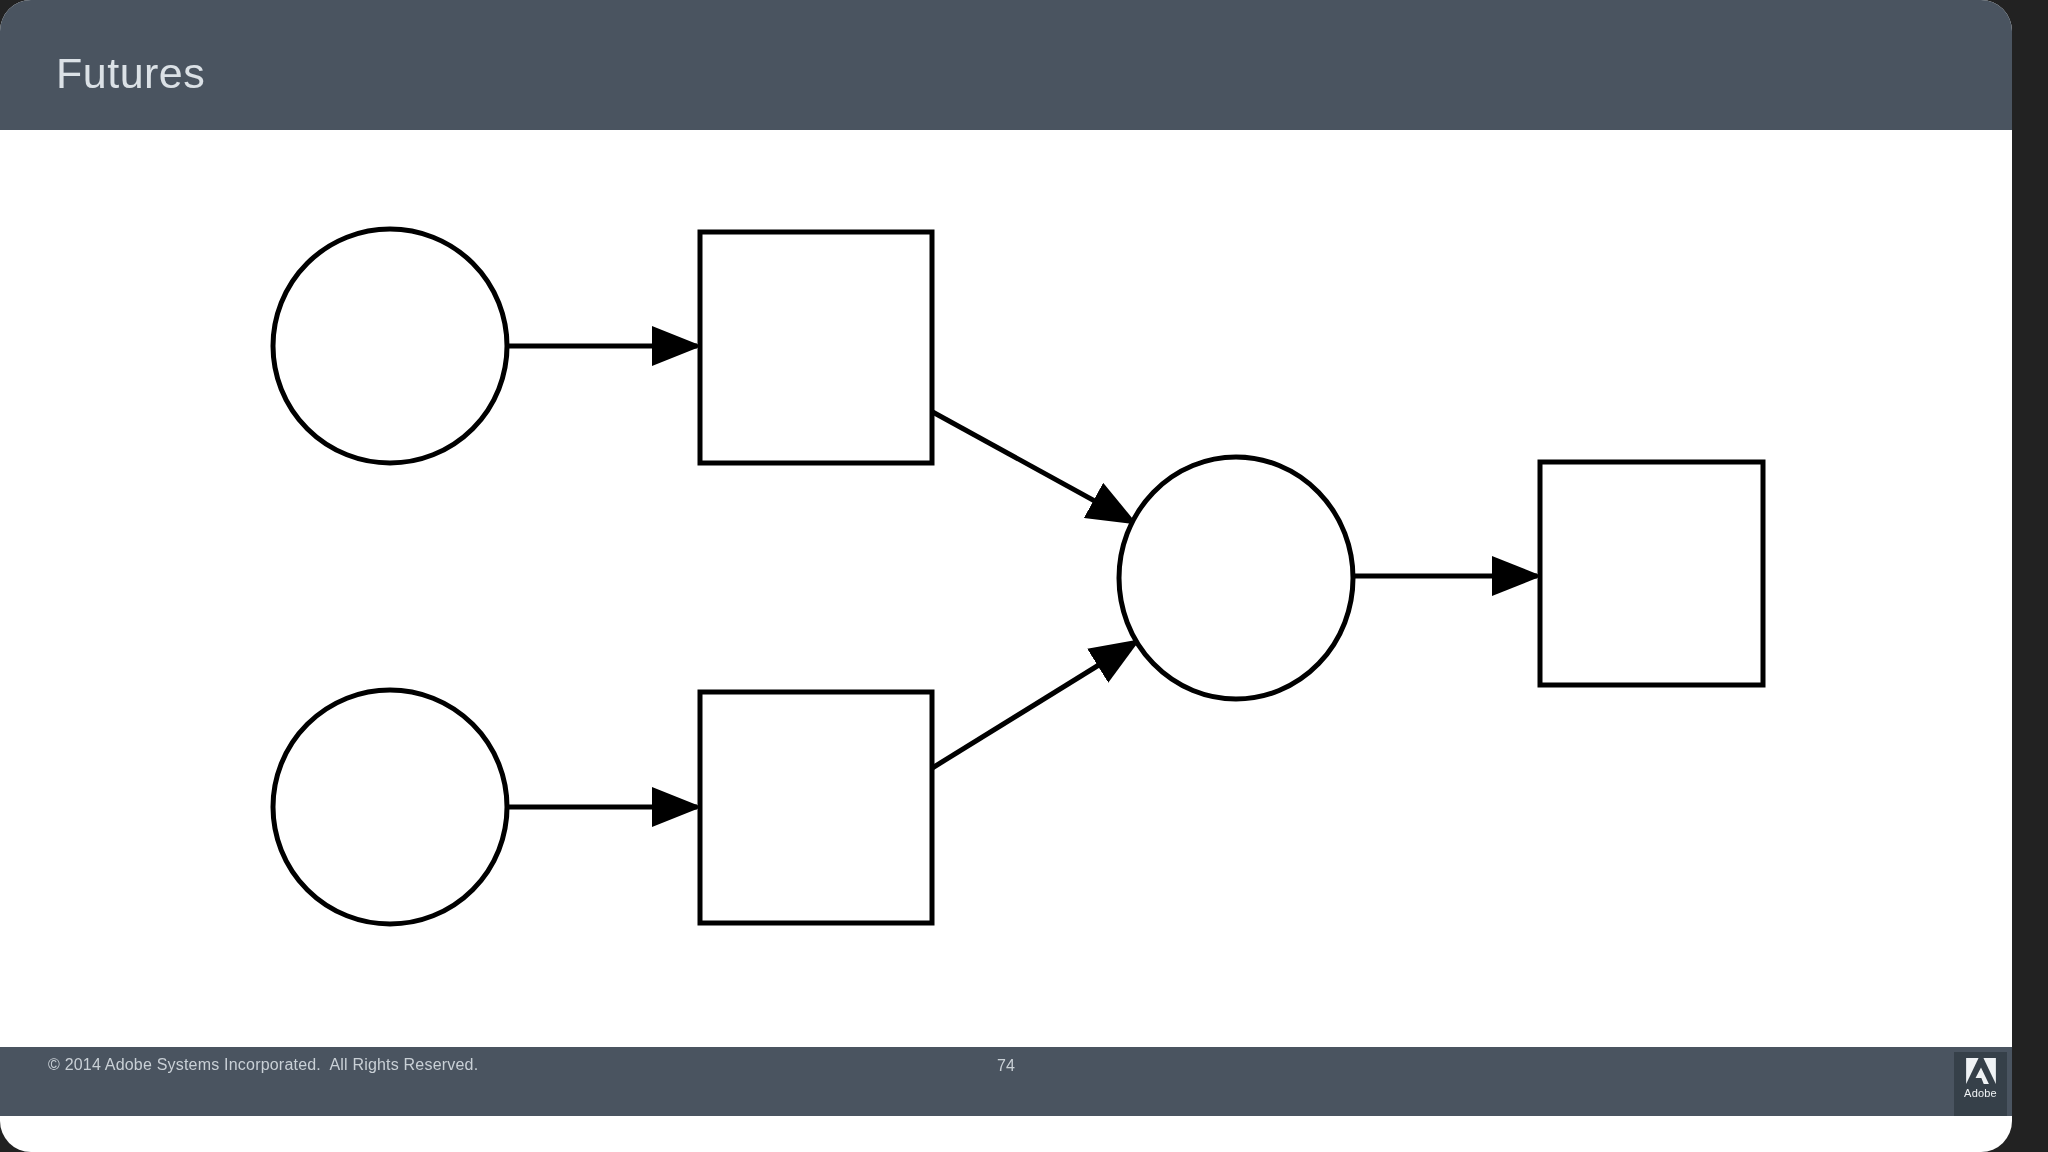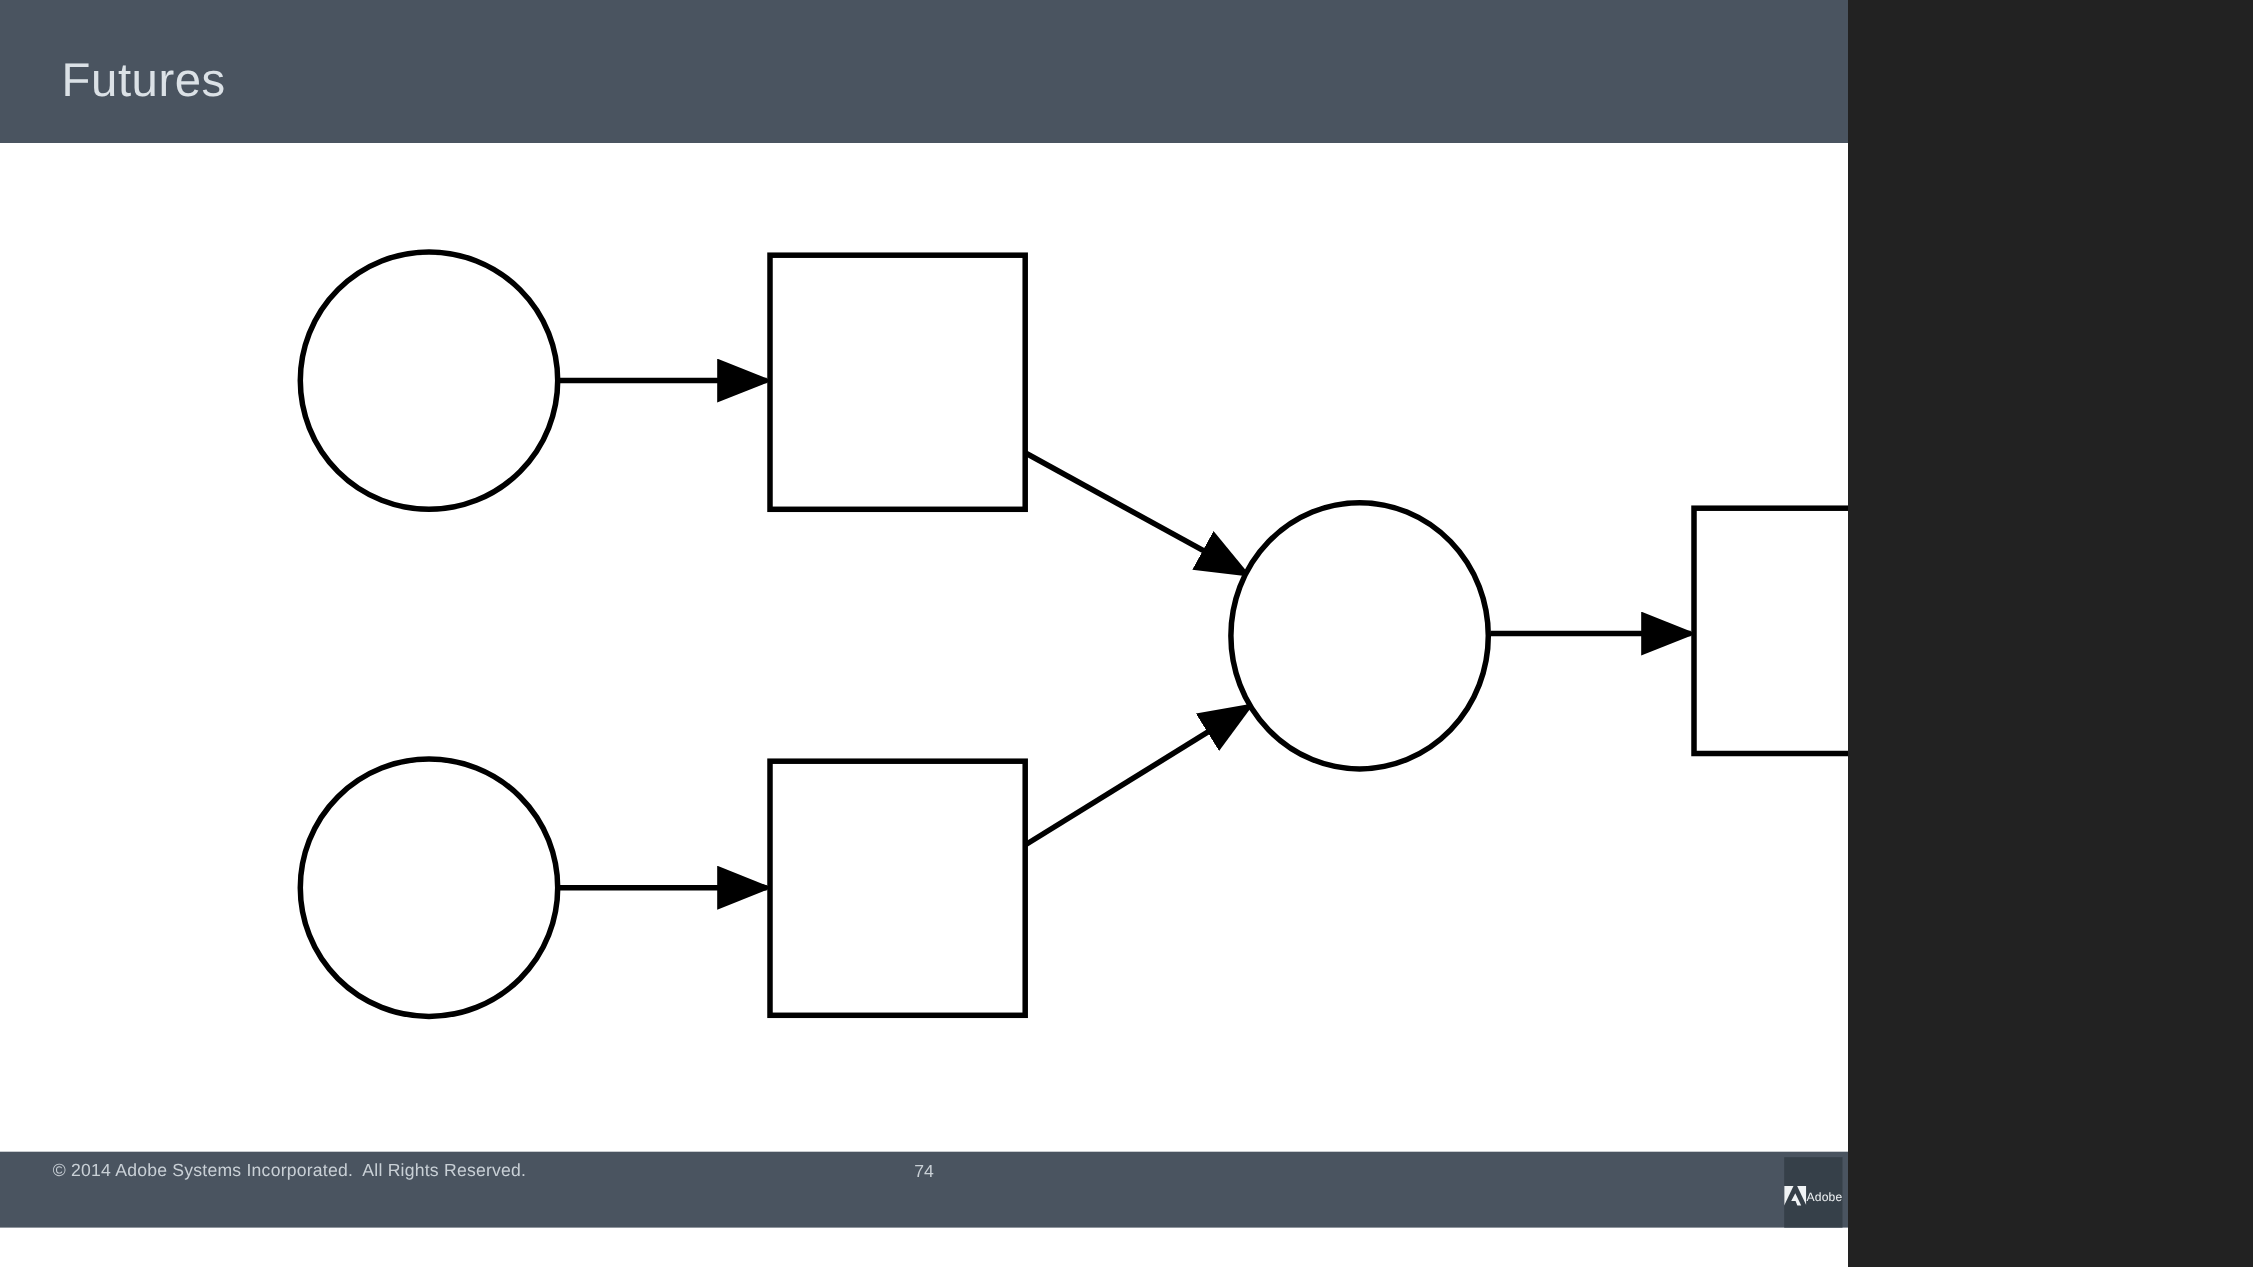--- a/index.html
+++ b/index.html
@@ -1,22 +1,23 @@
 <!DOCTYPE html>
 <html style="--header-bg: #4a5460; --footer-bg: #4a5460; --body-bg: #ffffff; --logo-box-bg: #364049; --title-text: #dbe1e6; --footer-text: #c9d0d6; --stroke: #000000;"><head>
 <meta charset="utf-8">
 <style>
   html, body { margin: 0; padding: 0; background: #222; }
   .slide {
     position: relative;
-    width: 1680px;
+    width: 2012px;
     height: 1152px;
     background: var(--body-bg, #ffffff);
     overflow: hidden;
     font-family: "Liberation Sans", sans-serif;
+    border-radius: 31px;
   }
   .slide-header {
     position: absolute;
     top: 0; left: 0;
     width: 100%;
     height: 130px;
     background: var(--header-bg, #4a5460);
     box-sizing: border-box;
   }
   .slide-title {
@@ -72,21 +73,21 @@
     color: var(--footer-text, #c9d0d6);
   }
   .logo-box {
     position: absolute;
     right: 5px;
     top: 5px;
     width: 53px;
     height: 64px;
     background: var(--logo-box-bg, #364049);
     display: flex;
-    flex-direction: row;
+    flex-direction: column;
     align-items: center;
     justify-content: flex-start;
     padding-top: 6px;
     box-sizing: border-box;
   }
   .logo-box svg { display: block; }
   .logo-wordmark {
     margin-top: 3px;
     font-size: 11px;
     color: #f0f3f5;

